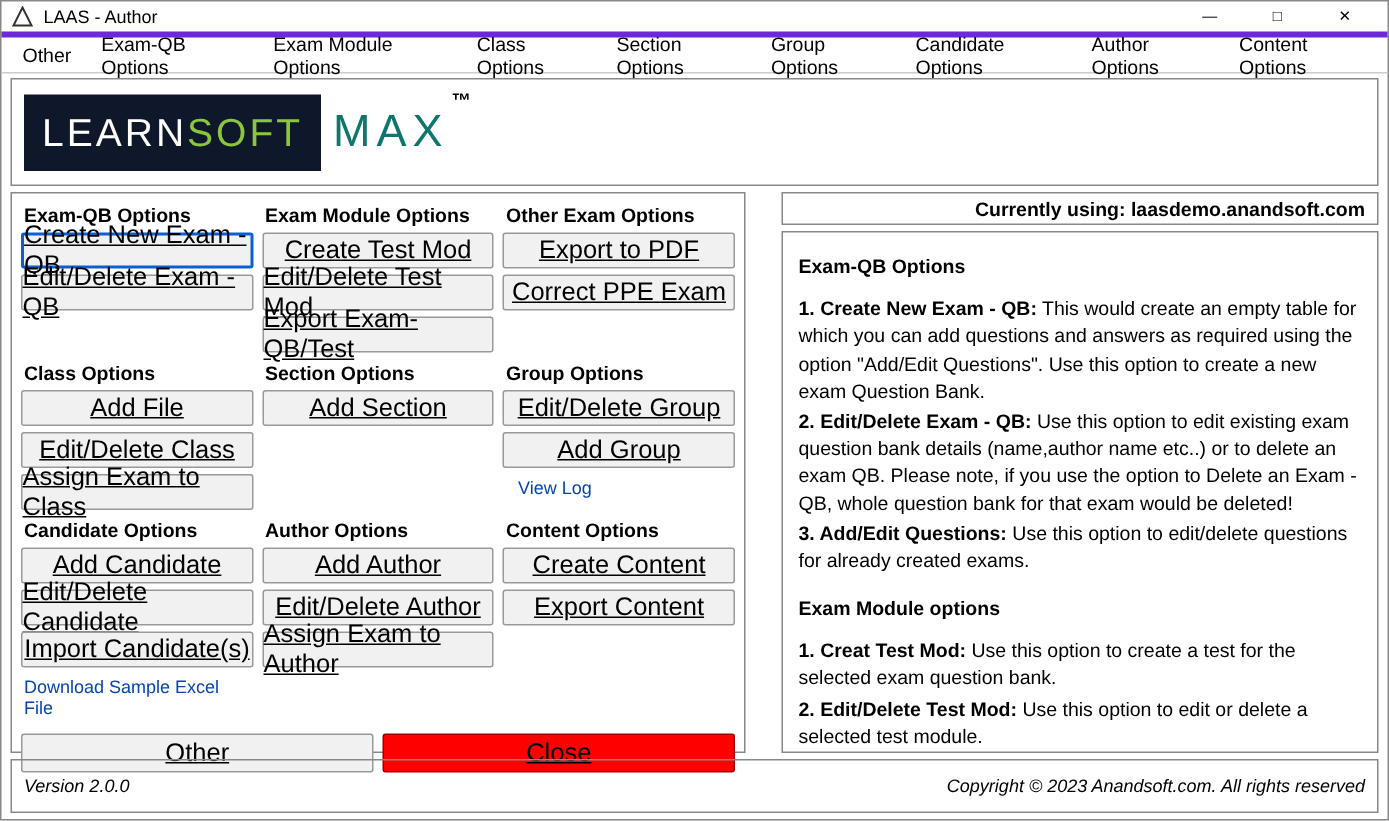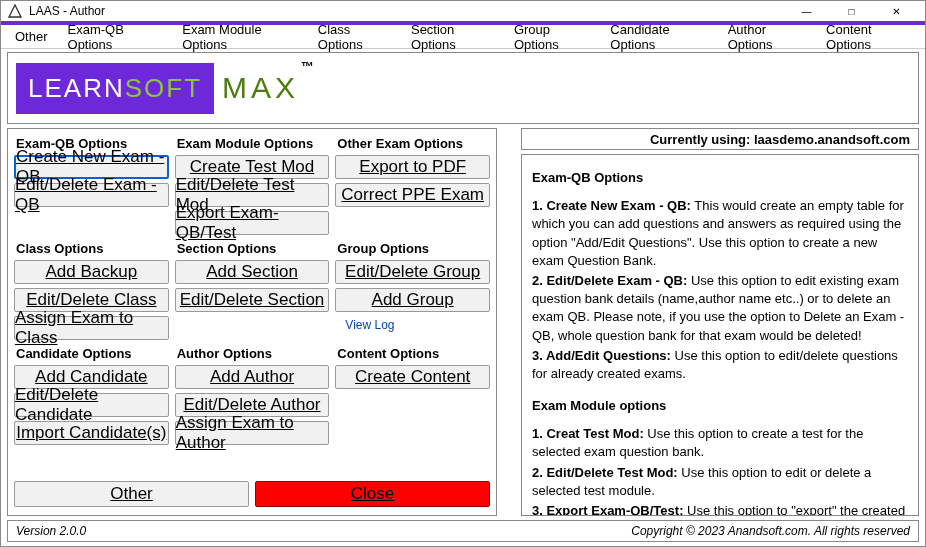--- a/index.html
+++ b/index.html
@@ -55,35 +55,35 @@
   }
   .logoarea {
     height: 72px;
     border: 1px solid #888;
     margin: 3px 6px 4px 6px;
     display: flex;
     align-items: center;
     padding: 6px 8px;
   }
   .logo-block {
-    background: #6d28d9;
+    background: #0f172a;
     color: #fff;
     padding: 10px 12px;
     font-size: 26px;
     letter-spacing: 2px;
     font-weight: 300;
     display: inline-block;
   }
   .logo-block .soft { color: #8cc63f; font-weight: 400; }
   .logo-max {
     font-size: 30px;
     font-weight: 300;
     letter-spacing: 4px;
     margin-left: 8px;
-    color: #4d7c0f;
+    color: #0f766e;
     position: relative;
   }
   .logo-tm {
     font-size: 13px;
     position: relative;
     top: -22px;
     left: 2px;
     font-weight: bold;
   }
   .content-row {
@@ -173,21 +173,21 @@
     font-size: 13px;
     line-height: 1.4;
   }
   .helpbox h4 {
     margin: 6px 0 10px 0;
     font-size: 13px;
   }
   .helpbox p { margin: 0 0 2px 0; }
   .helpbox .sect { margin-bottom: 14px; }
   .statusbar {
-    height: 22px;
+    height: 36px;
     border: 1px solid #888;
     margin: 0 6px 4px 6px;
     display: flex;
     align-items: center;
     padding: 0 8px;
     font-style: italic;
     font-size: 12px;
     text-align: right;
   }
   .statusbar .ver { flex: 0 0 auto; }
@@ -255,53 +255,54 @@
         <div class="col">
           <div class="group-title">Other Exam Options</div>
           <div class="abtn">Export to PDF</div>
           <div class="abtn">Correct PPE Exam</div>
         </div>
       </div>
 
       <div class="groups-row">
         <div class="col">
           <div class="group-title">Class Options</div>
-          <div class="abtn">Add Backup</div>
+          <div class="abtn">Add File</div>
           <div class="abtn">Edit/Delete Class</div>
           <div class="abtn">Assign Exam to Class</div>
         </div>
         <div class="col">
           <div class="group-title">Section Options</div>
           <div class="abtn">Add Section</div>
-          <div class="abtn">Edit/Delete Section</div>
         </div>
         <div class="col">
           <div class="group-title">Group Options</div>
           <div class="abtn">Edit/Delete Group</div>
           <div class="abtn">Add Group</div>
           <div class="linkish" style="margin-left:8px;">View Log</div>
         </div>
       </div>
 
       <div class="groups-row">
         <div class="col">
           <div class="group-title">Candidate Options</div>
           <div class="abtn">Add Candidate</div>
           <div class="abtn">Edit/Delete Candidate</div>
           <div class="abtn">Import Candidate(s)</div>
+          <div class="linkish">Download Sample Excel File</div>
         </div>
         <div class="col">
           <div class="group-title">Author Options</div>
           <div class="abtn">Add Author</div>
           <div class="abtn">Edit/Delete Author</div>
           <div class="abtn">Assign Exam to Author</div>
         </div>
         <div class="col">
           <div class="group-title">Content Options</div>
           <div class="abtn">Create Content</div>
+          <div class="abtn">Export Content</div>
         </div>
       </div>
 
       <div class="bottom-row">
         <div class="abtn">Other</div>
         <div class="abtn close-btn">Close</div>
       </div>
 
     </div>
 

